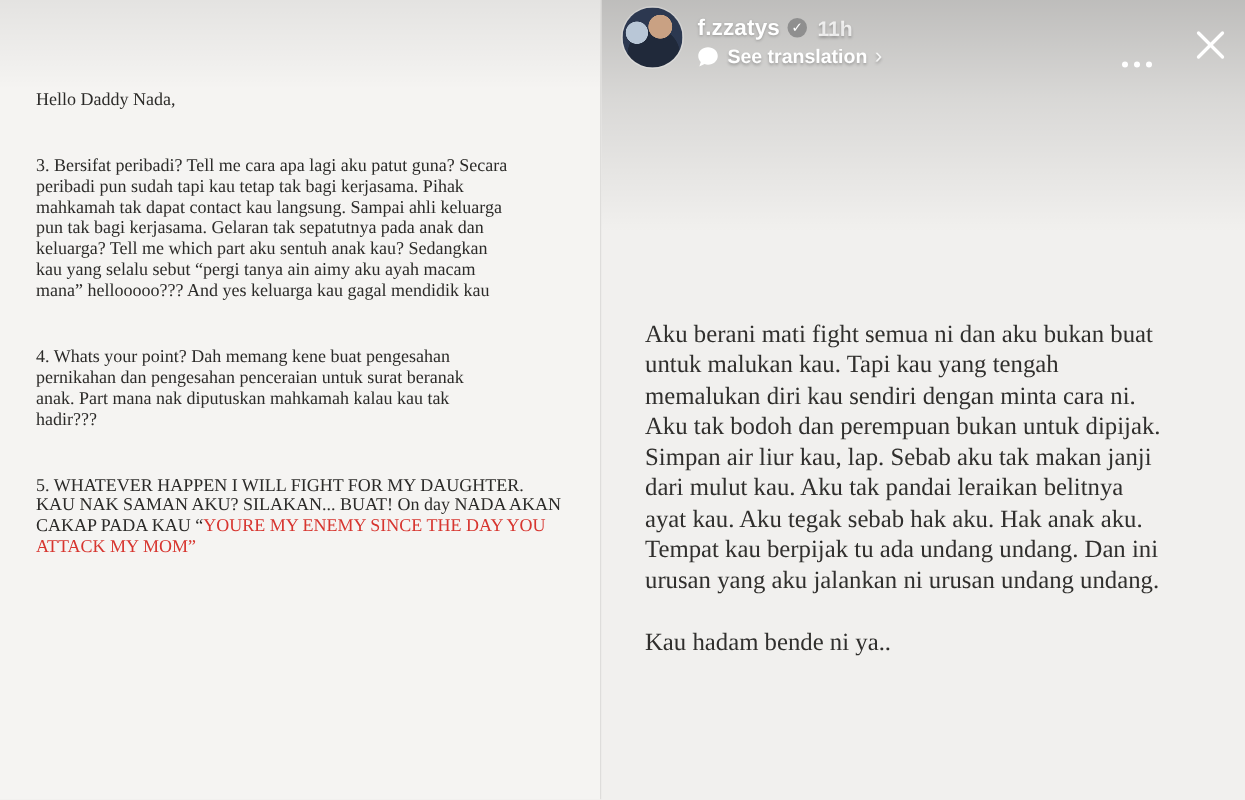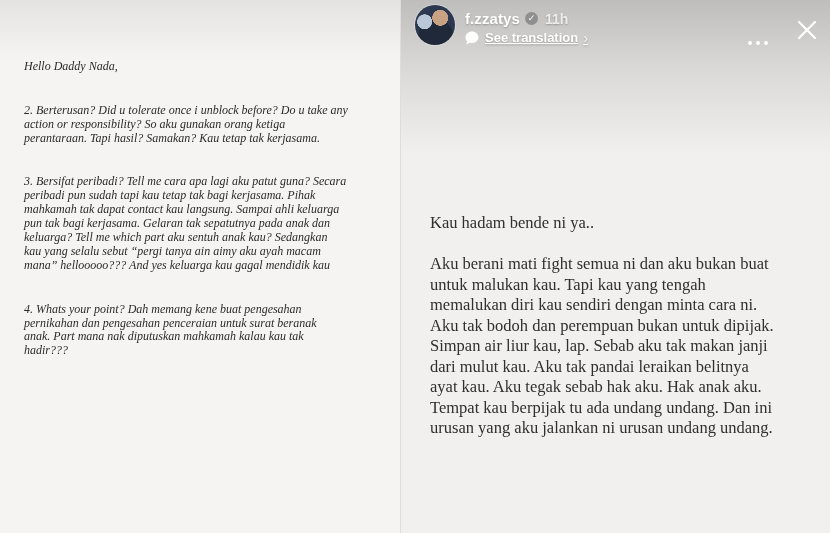--- a/index.html
+++ b/index.html
@@ -8,21 +8,20 @@
 
   .container { display: flex; width: 830px; height: 533px; }
 
   
   .letter-panel {
     width: 401px; height: 533px;
     background: #f5f4f2;
     background-image: linear-gradient(to bottom, rgba(0,0,0,0.07), rgba(0,0,0,0) 60px);
     border-right: 1px solid #dedddb;
     position: relative;
-    font-style: italic;
   }
   .letter {
     position: absolute; top: 46px; left: 24px; right: 20px;
     font-family: "Liberation Serif", serif;
     font-size: 12px; line-height: 1.16; color: #2b2a28;
     white-space: pre-line;
   }
   .letter p { margin-bottom: 16px; white-space: pre-line; }
   .letter .red { color: #d7352f; }
 
@@ -55,21 +54,21 @@
   .user-block { margin-left: 10px; padding-top: 3px; }
   .user-row { display: flex; align-items: center; }
   .username { font-size: 15px; font-weight: bold; letter-spacing: 0.1px; }
   .verified-badge {
     width: 13px; height: 13px; border-radius: 50%;
     background: #8f8f8f; color: #fff;
     font-size: 9px; line-height: 13px; text-align: center;
     margin-left: 5px; text-shadow: none; flex: 0 0 auto;
   }
   .timestamp { font-size: 14px; color: rgba(255,255,255,0.78); margin-left: 7px; font-weight: bold; }
-  .translation-row { display: flex; align-items: center; margin-top: 3px; text-decoration: underline; }
+  .translation-row { display: flex; align-items: center; margin-top: 3px; }
   .translation-icon { width: 14px; height: 14px; flex: 0 0 auto; }
   .translation-label { font-size: 13px; font-weight: bold; margin-left: 6px; }
   .translation-chevron { font-size: 15px; margin-left: 5px; color: rgba(255,255,255,0.85); line-height: 13px; }
   .header-spacer { flex: 1; }
   .more-options { display: flex; gap: 4px; align-items: center; margin-top: 19px; margin-right: 24px; cursor: pointer; }
   .more-options i { width: 4px; height: 4px; border-radius: 50%; background: #fff; display: block; }
   .close-button { margin-top: 5px; cursor: pointer; }
 
   .story-text {
     position: absolute; top: 213px; left: 29px; width: 388px;
@@ -79,34 +78,35 @@
   .story-text p { margin-bottom: 21px; white-space: pre-line; }
 </style>
 </head>
 <body>
 
 <div class="container">
 
   <div class="letter-panel">
     <div class="letter">
       <p>Hello Daddy Nada,</p>
-      <p>2. Berterusan? Did u tolerate once i unblock before? Do u take any
-action or responsibility? So aku gunakan orang ketiga
-perantaraan. Tapi hasil? Samakan? Kau tetap tak kerjasama.</p>
       <p>3. Bersifat peribadi? Tell me cara apa lagi aku patut guna? Secara
 peribadi pun sudah tapi kau tetap tak bagi kerjasama. Pihak
 mahkamah tak dapat contact kau langsung. Sampai ahli keluarga
 pun tak bagi kerjasama. Gelaran tak sepatutnya pada anak dan
 keluarga? Tell me which part aku sentuh anak kau? Sedangkan
 kau yang selalu sebut “pergi tanya ain aimy aku ayah macam
 mana” hellooooo??? And yes keluarga kau gagal mendidik kau</p>
       <p>4. Whats your point? Dah memang kene buat pengesahan
 pernikahan dan pengesahan penceraian untuk surat beranak
 anak. Part mana nak diputuskan mahkamah kalau kau tak
 hadir???</p>
+      <p><span>5. WHATEVER HAPPEN I WILL FIGHT FOR MY DAUGHTER.
+KAU NAK SAMAN AKU? SILAKAN... BUAT! On day NADA AKAN
+CAKAP PADA KAU “</span><span class="red">YOURE MY ENEMY SINCE THE DAY YOU
+ATTACK MY MOM”</span></p>
       
     </div>
   </div>
 
   <div class="story-panel">
     <div class="scrim"></div>
 
     <div class="story-header">
       <div class="avatar"></div>
       <div class="user-block">
@@ -129,26 +129,26 @@
           <i></i>
           <i></i>
       </div>
       <svg class="close-button" width="30" height="30" viewBox="0 0 30 30">
         <line x1="7" y1="7" x2="23" y2="23" stroke="#ffffff" stroke-width="2.2" stroke-linecap="round"></line>
         <line x1="23" y1="7" x2="7" y2="23" stroke="#ffffff" stroke-width="2.2" stroke-linecap="round"></line>
       </svg>
     </div>
 
     <div class="story-text">
-      <p>Kau hadam bende ni ya..</p>
       <p>Aku berani mati fight semua ni dan aku bukan buat
 untuk malukan kau. Tapi kau yang tengah
 memalukan diri kau sendiri dengan minta cara ni.
 Aku tak bodoh dan perempuan bukan untuk dipijak.
 Simpan air liur kau, lap. Sebab aku tak makan janji
 dari mulut kau. Aku tak pandai leraikan belitnya
 ayat kau. Aku tegak sebab hak aku. Hak anak aku.
 Tempat kau berpijak tu ada undang undang. Dan ini
 urusan yang aku jalankan ni urusan undang undang.</p>
+      <p>Kau hadam bende ni ya..</p>
     </div>
   </div>
 
 </div>
 
 </body></html>

